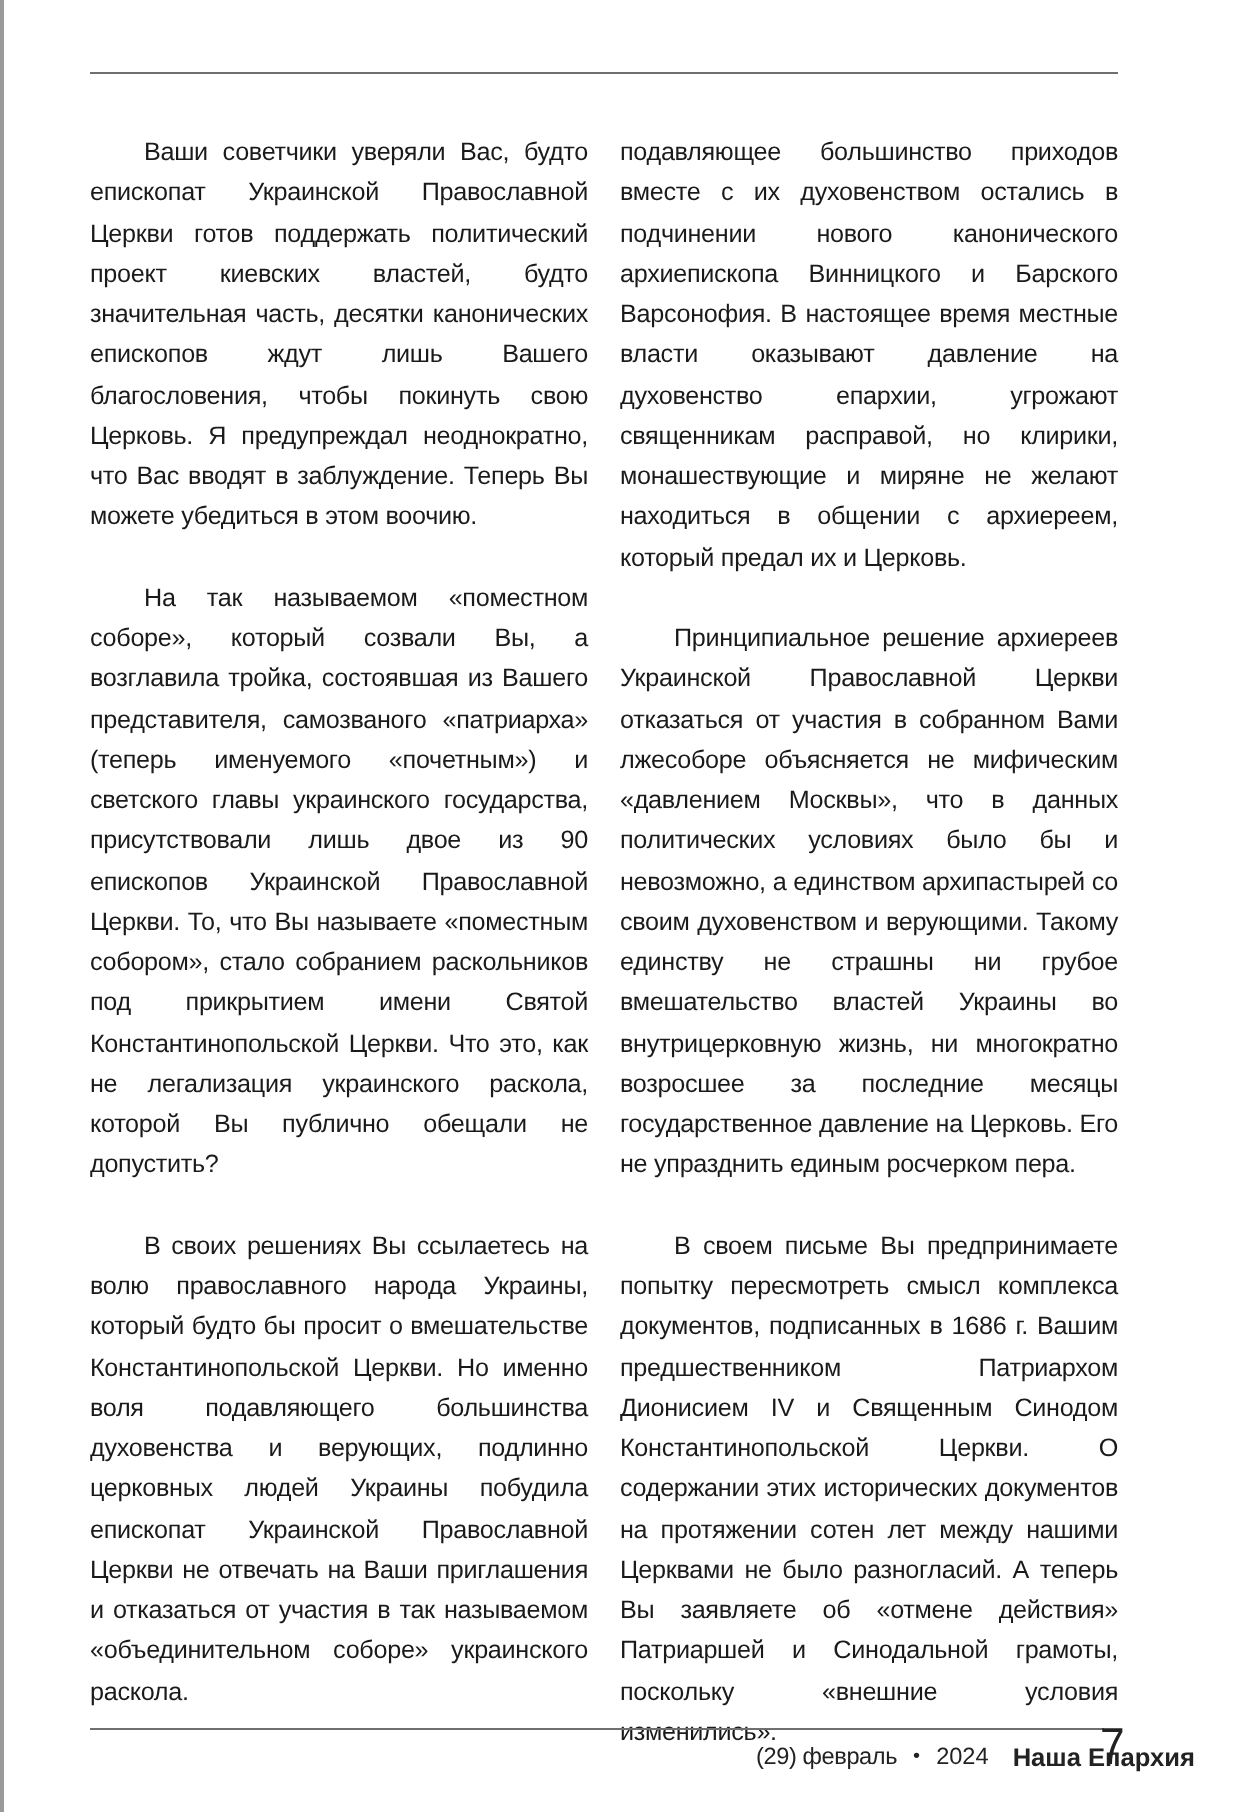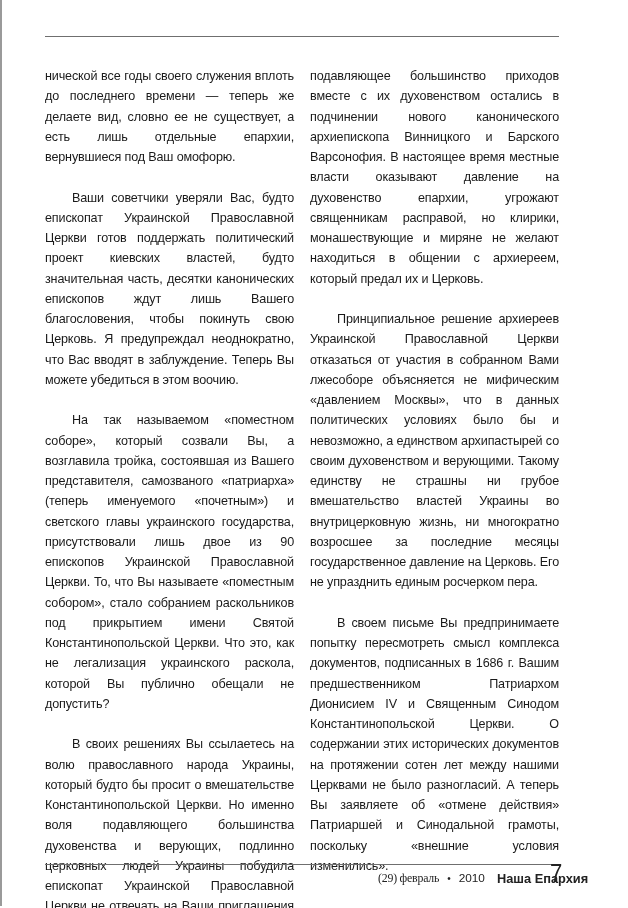--- a/index.html
+++ b/index.html
@@ -10,48 +10,47 @@
   .bottom-rule { position:absolute; left:45px; top:864px; width:507px; height:1px; background:#6f6f6f; }
   .col { position:absolute; top:66px; width:249px; font-size:12.6px; line-height:20.25px;
          text-align:justify; letter-spacing:-0.15px; }
   .col.left { left:45px; }
   .col.right { left:310px; width:249px; }
   .para { margin:0 0 20.25px 0; text-indent:0; }
   .para.indent { text-indent:27px; }
   .para:last-child { margin-bottom:0; }
   .footer { position:absolute; top:868px; left:378px; height:20px; display:flex; align-items:center;
             font-size:11.8px; color:#222; white-space:nowrap; }
-  .footer .issue { font-family:Liberation Serif, serif; letter-spacing:-0.2px; }
+  .footer .issue { font-family:Liberation Sans, sans-serif; letter-spacing:-0.2px; }
   .footer .bullet { margin:0 8px; font-size:10px; }
   .footer .mag { font-weight:bold; font-size:12.8px; margin-left:12px; }
   .page-num { position:absolute; top:858px; left:550px; font-size:26px; color:#222;
               font-family:"Liberation Sans", sans-serif; transform:scaleX(0.85); transform-origin:left; }
 </style>
 </head>
 <body>
 
 <div class="left-edge"></div>
 <div class="top-rule"></div>
 
 <div class="col left">
-  <p class="para">нической все годы своего служения вплоть до последнего времени — теперь же делаете вид, словно ее не существует, а есть лишь отдельные епархии, вернувшиеся под Ваш омофорю.</p>
   <p class="para indent">Ваши советчики уверяли Вас, будто епископат Украинской Православной Церкви готов поддержать политический проект киевских властей, будто значительная часть, десятки канонических епископов ждут лишь Вашего благословения, чтобы покинуть свою Церковь. Я предупреждал неоднократно, что Вас вводят в заблуждение. Теперь Вы можете убедиться в этом воочию.</p>
   <p class="para indent">На так называемом «поместном соборе», который созвали Вы, а возглавила тройка, состоявшая из Вашего представителя, самозваного «патриарха» (теперь именуемого «почетным») и светского главы украинского государства, присутствовали лишь двое из 90 епископов Украинской Православной Церкви. То, что Вы называете «поместным собором», стало собранием раскольников под прикрытием имени Святой Константинопольской Церкви. Что это, как не легализация украинского раскола, которой Вы публично обещали не допустить?</p>
   <p class="para indent">В своих решениях Вы ссылаетесь на волю православного народа Украины, который будто бы просит о вмешательстве Константинопольской Церкви. Но именно воля подавляющего большинства духовенства и верующих, подлинно церковных людей Украины побудила епископат Украинской Православной Церкви не отвечать на Ваши приглашения и отказаться от участия в так называемом «объединительном соборе» украинского раскола.</p>
 
 </div>
 
 <div class="col right">
   <p class="para">подавляющее большинство приходов вместе с их духовенством остались в подчинении нового канонического архиепископа Винницкого и Барского Варсонофия. В настоящее время местные власти оказывают давление на духовенство епархии, угрожают священникам расправой, но клирики, монашествующие и миряне не желают находиться в общении с архиереем, который предал их и Церковь.</p>
   <p class="para indent">Принципиальное решение архиереев Украинской Православной Церкви отказаться от участия в собранном Вами лжесоборе объясняется не мифическим «давлением Москвы», что в данных политических условиях было бы и невозможно, а единством архипастырей со своим духовенством и верующими. Такому единству не страшны ни грубое вмешательство властей Украины во внутрицерковную жизнь, ни многократно возросшее за последние месяцы государственное давление на Церковь. Его не упразднить единым росчерком пера.</p>
   <p class="para indent">В своем письме Вы предпринимаете попытку пересмотреть смысл комплекса документов, подписанных в 1686 г. Вашим предшественником Патриархом Дионисием IV и Священным Синодом Константинопольской Церкви. О содержании этих исторических документов на протяжении сотен лет между нашими Церквами не было разногласий. А теперь Вы заявляете об «отмене действия» Патриаршей и Синодальной грамоты, поскольку «внешние условия изменились».</p>
 
 </div>
 
 <div class="bottom-rule"></div>
 
 <div class="footer">
   <span class="issue">(29) февраль</span>
   <span class="bullet">•</span>
-  <span class="year">2010</span>
+  <span class="year">2024</span>
   <span class="mag">Наша Епархия</span>
 </div>
 <div class="page-num">7</div>
 
 </body></html>

